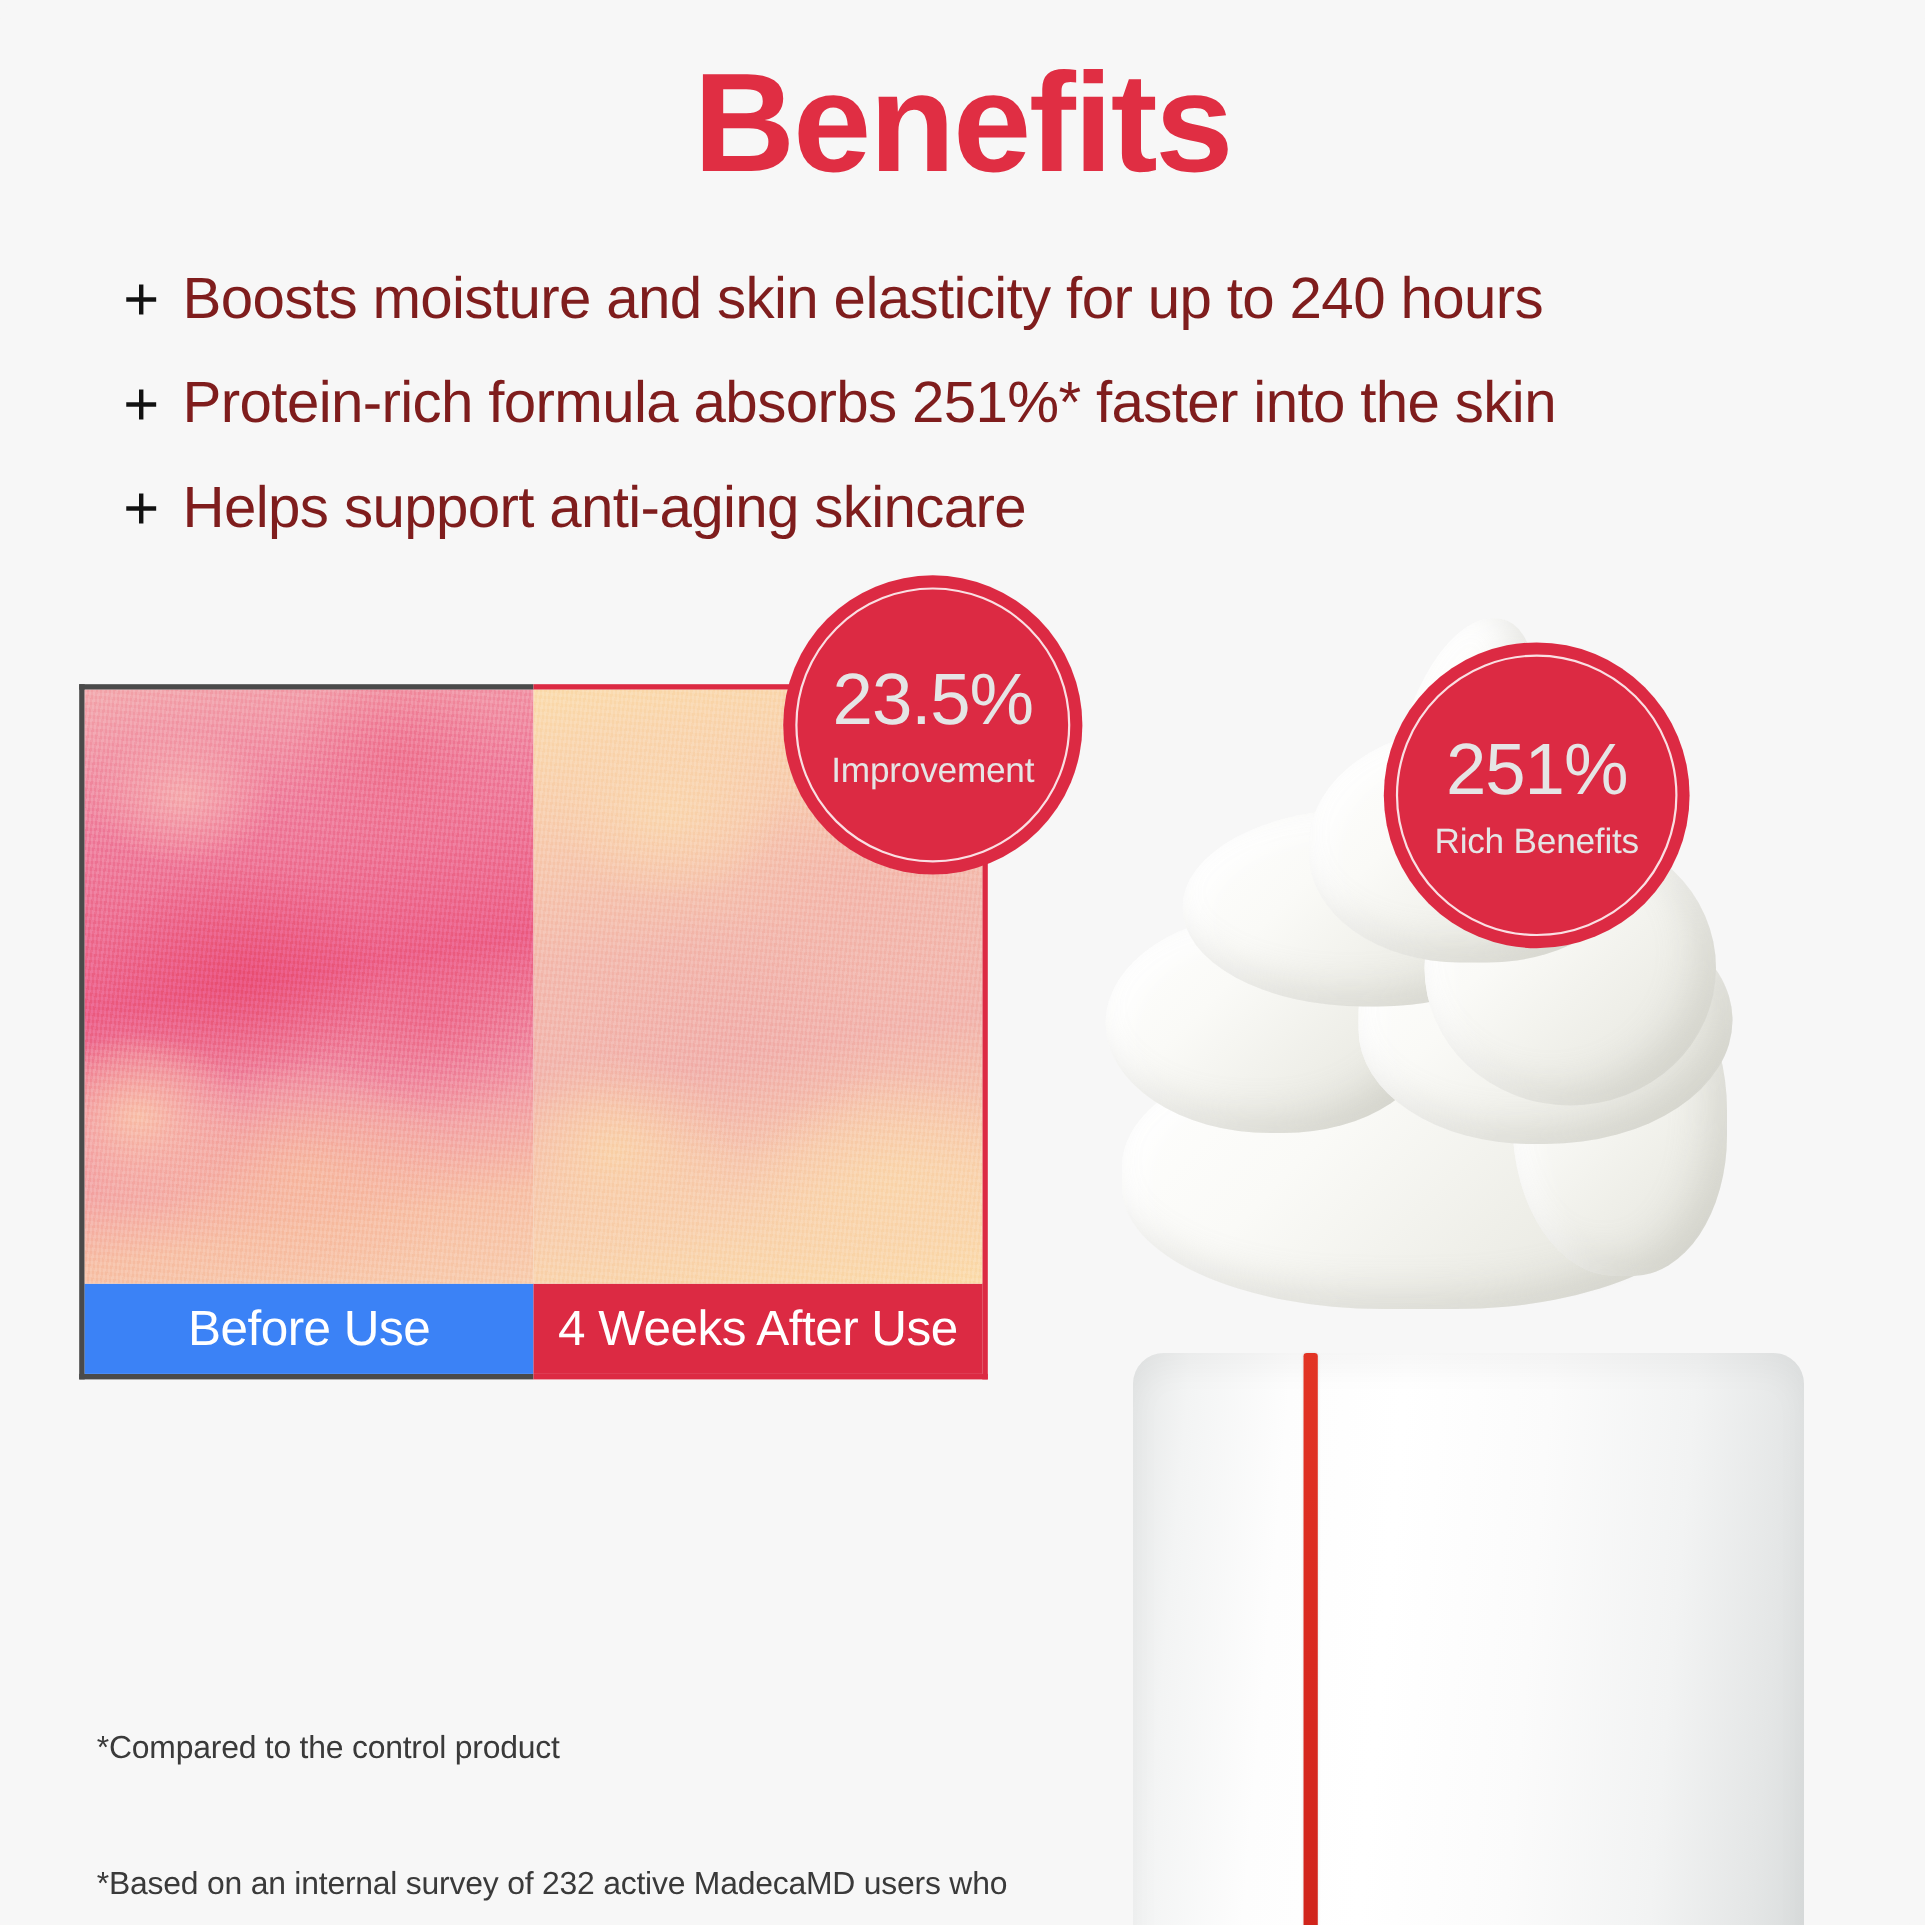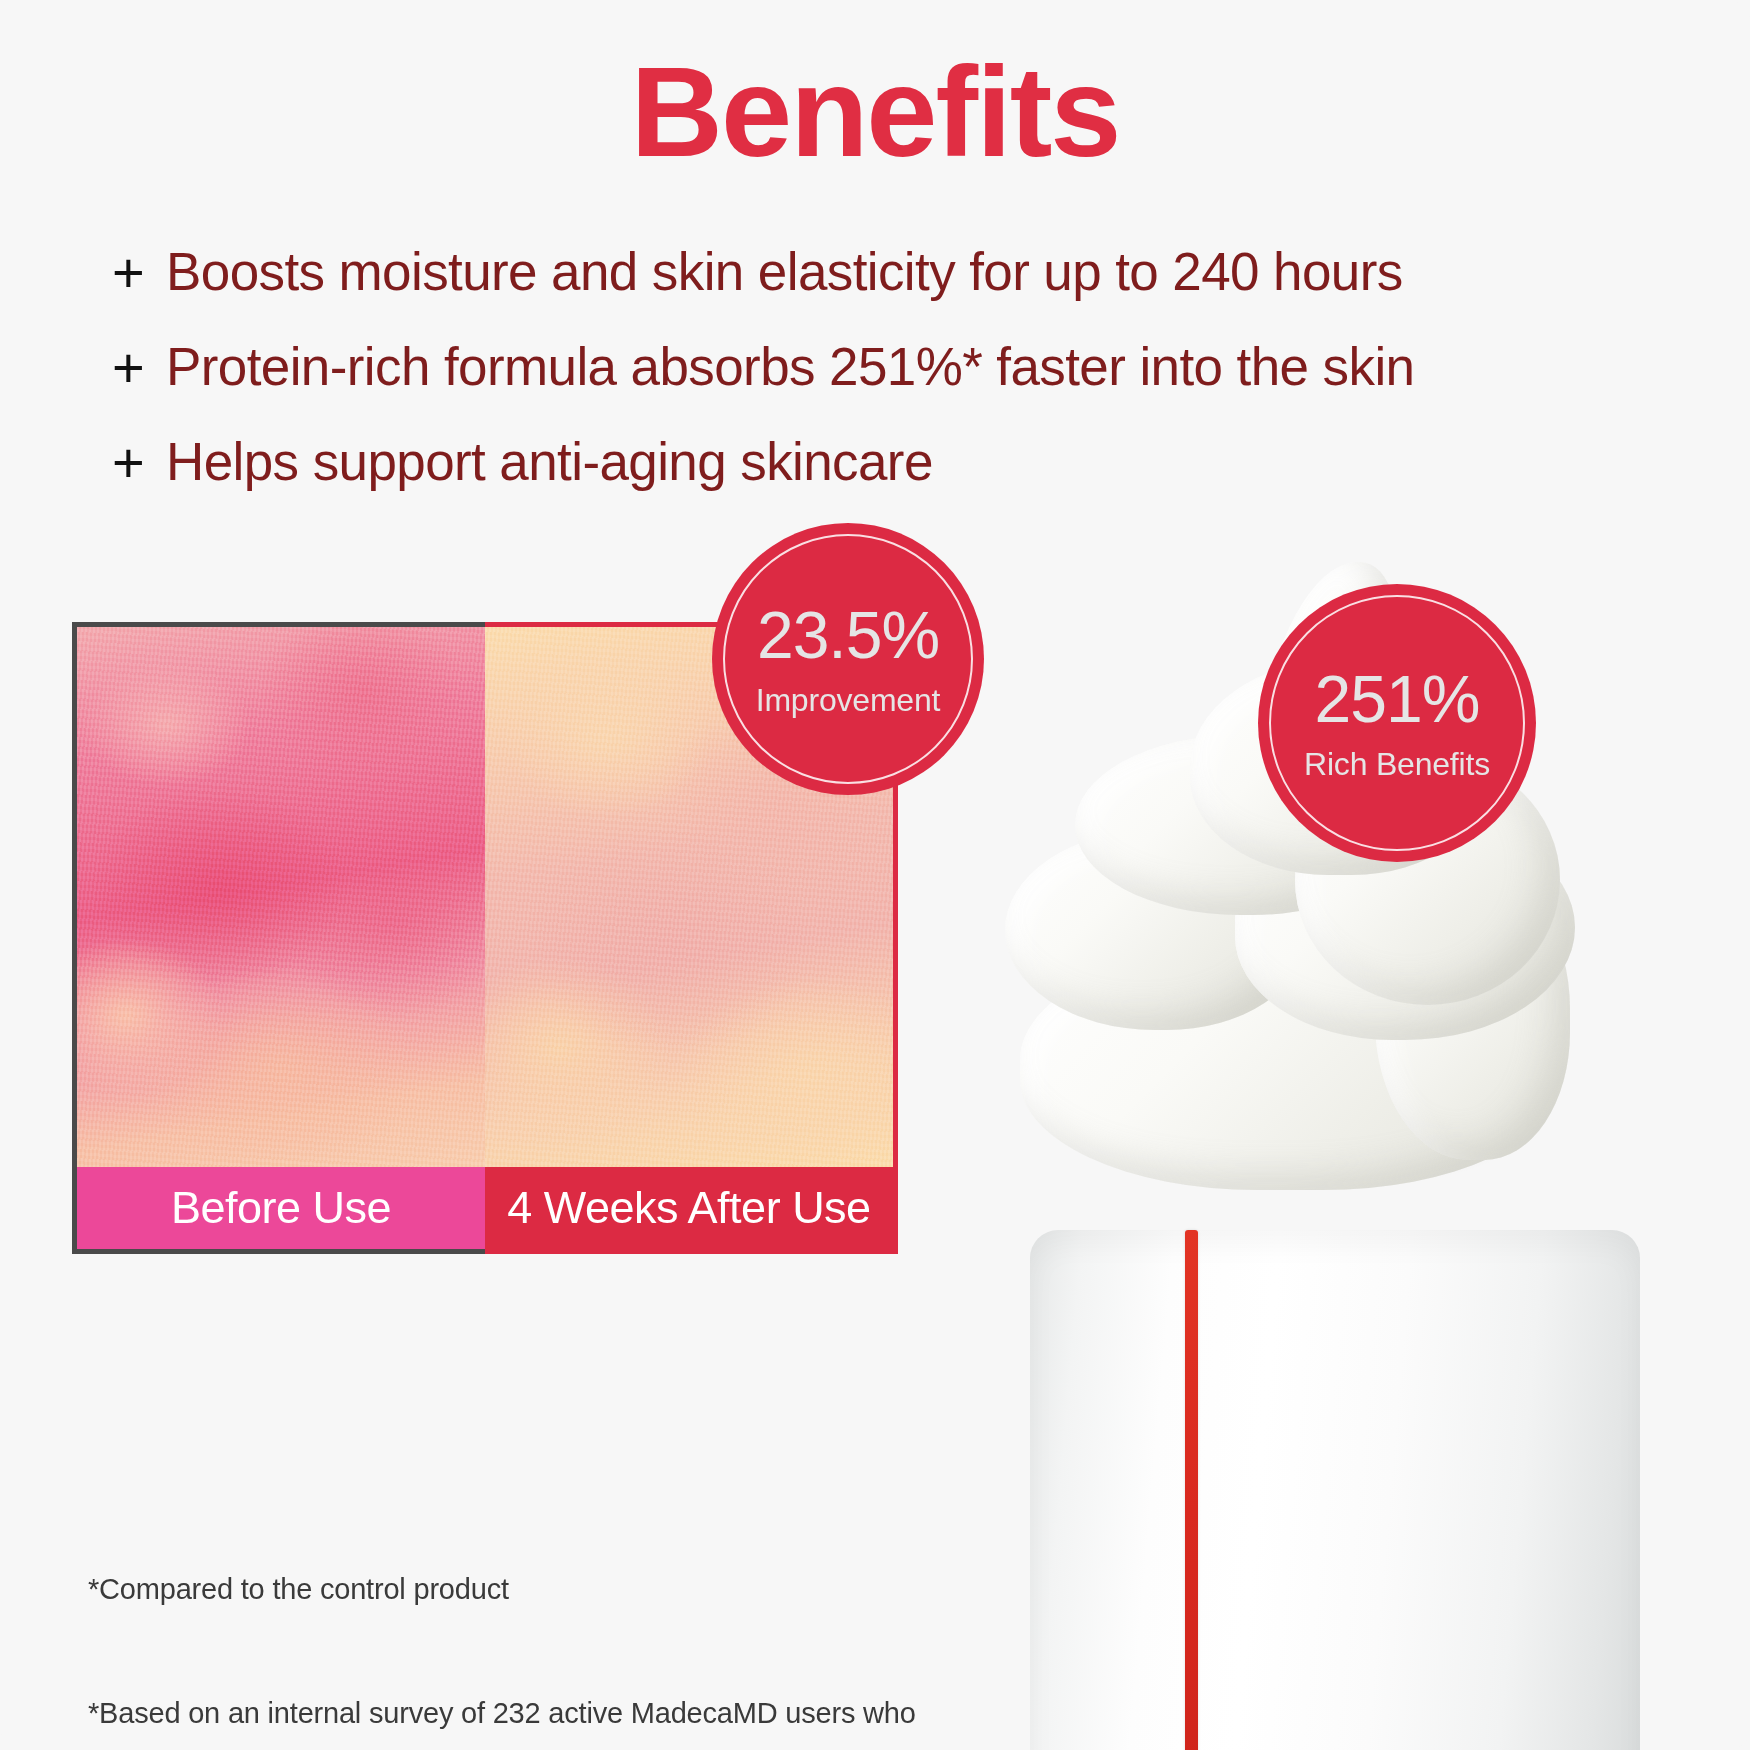--- a/index.html
+++ b/index.html
@@ -106,21 +106,21 @@
     flex: 0 0 auto;
     height: 82px;
     display: flex;
     align-items: center;
     justify-content: center;
     color: #fff;
     font-size: 45px;
     font-weight: 400;
     letter-spacing: -0.5px;
   }
-  .label-before { background: #ec4899; }
+  .label-before { background: #3b82f6; }
   .label-after  { background: #dc2a43; }
 
   
   .product {
     position: absolute;
     left: 960px; top: 500px;
     width: 790px; height: 1250px;
     overflow: hidden;
   }
   .bottle {

